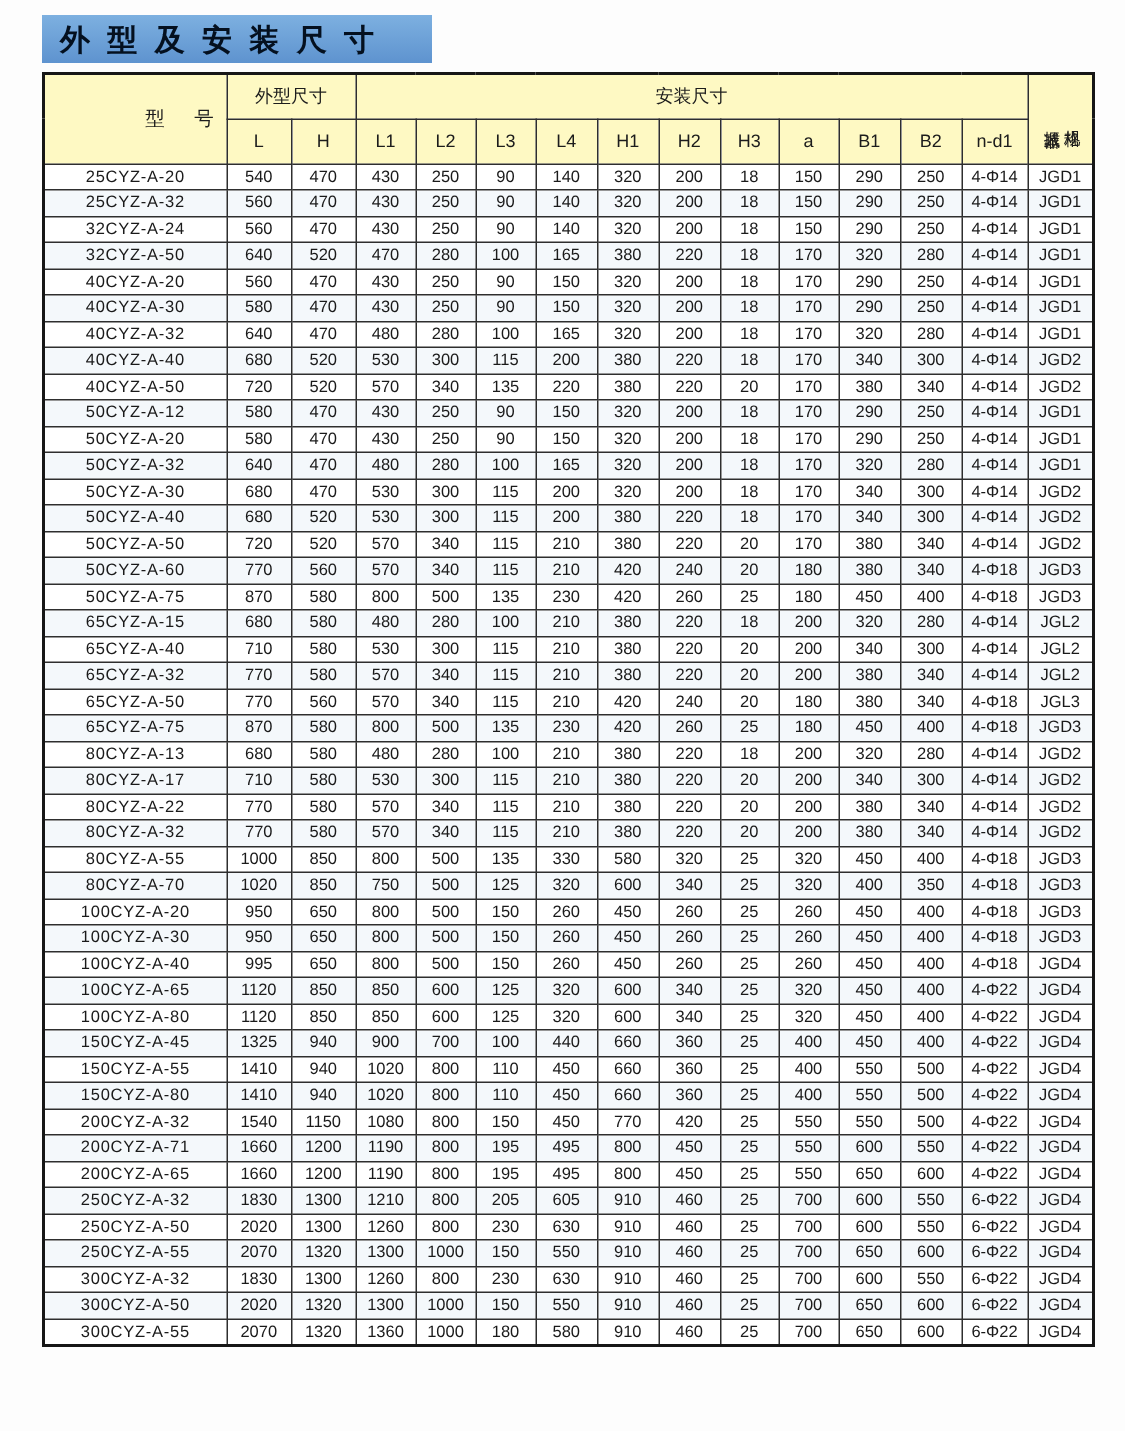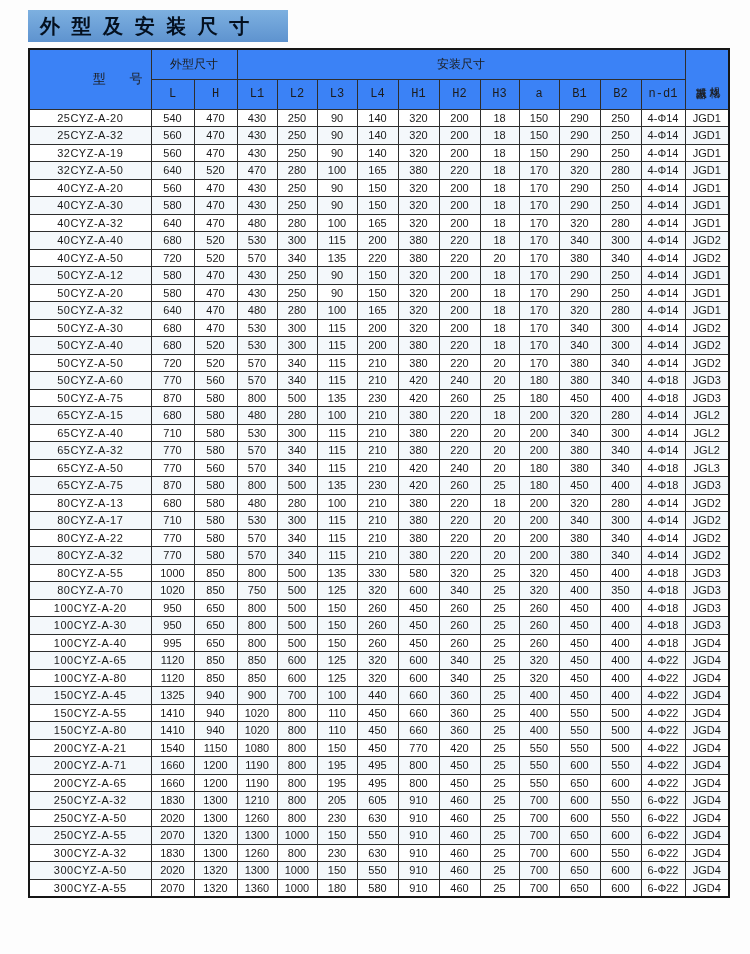--- a/index.html
+++ b/index.html
@@ -26,24 +26,23 @@
     table-layout:fixed;
     border:2px solid #161616;
     background:#ffffff;
   }
   th, td {
     border:1px solid #2e2e2e;
     text-align:center; vertical-align:middle;
     overflow:hidden; white-space:nowrap;
   }
   thead th {
-    background:#3b82f6;
+    background:#fef9c3;
     font-weight:normal;
     font-size:12px;
-    font-family:Liberation Mono, monospace;
   }
   tr.h1 th { height:30px; }
   tr.h2 th { height:30px; font-size:12px; }
   th.model-h { font-size:13px; letter-spacing:8px;text-align:right; }
   tbody td {
     height:17.5px;
     font-size:11px;
     padding:0 1px;
     color:#1a1a1a;
     background:#ffffff;
@@ -142,21 +141,21 @@
         <td>320</td>
         <td>200</td>
         <td>18</td>
         <td>150</td>
         <td>290</td>
         <td>250</td>
         <td>4-Φ14</td>
         <td>JGD1</td>
       </tr>
       <tr>
-        <td class="model">32CYZ-A-19</td>
+        <td class="model">32CYZ-A-24</td>
         <td>560</td>
         <td>470</td>
         <td>430</td>
         <td>250</td>
         <td>90</td>
         <td>140</td>
         <td>320</td>
         <td>200</td>
         <td>18</td>
         <td>150</td>
@@ -720,21 +719,21 @@
         <td>660</td>
         <td>360</td>
         <td>25</td>
         <td>400</td>
         <td>550</td>
         <td>500</td>
         <td>4-Φ22</td>
         <td>JGD4</td>
       </tr>
       <tr>
-        <td class="model">200CYZ-A-21</td>
+        <td class="model">200CYZ-A-32</td>
         <td>1540</td>
         <td>1150</td>
         <td>1080</td>
         <td>800</td>
         <td>150</td>
         <td>450</td>
         <td>770</td>
         <td>420</td>
         <td>25</td>
         <td>550</td>

